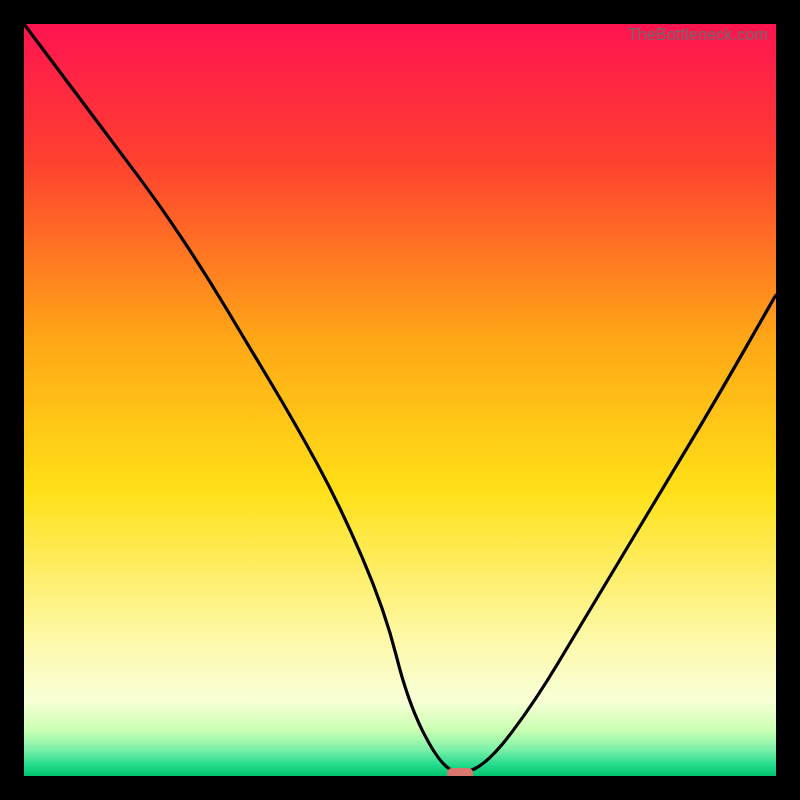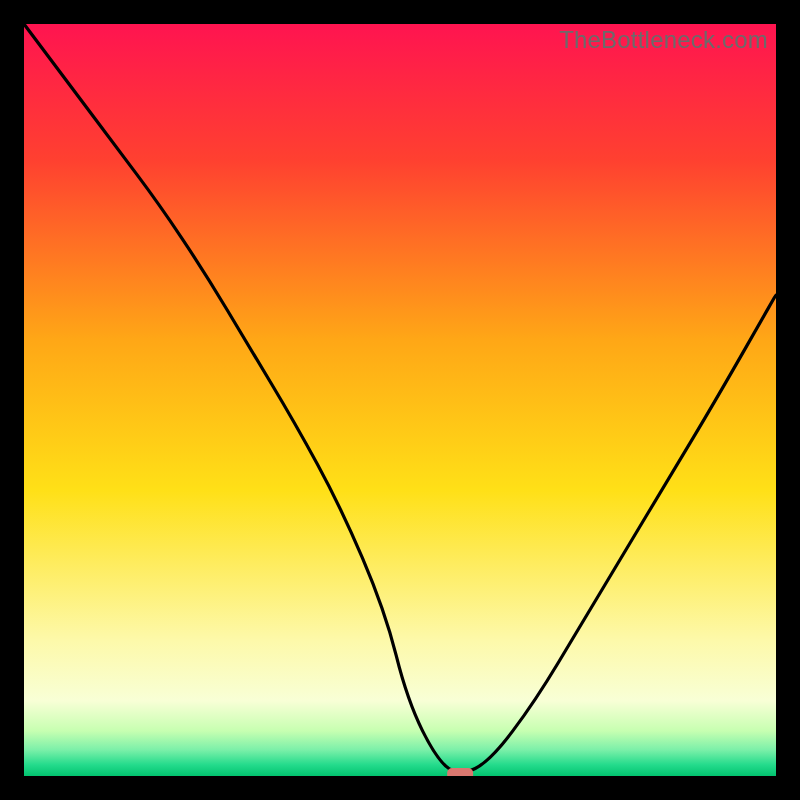--- a/index.html
+++ b/index.html
@@ -24,21 +24,21 @@
     left: 0;
     top: 0;
     width: 752px;
     height: 752px;
   }
   .watermark {
     position: absolute;
     top: 2px;
     right: 8px;
     color: #6b6b6b;
-    font-size: 24px;
+    font-size: 16px;
     font-weight: 500;
     letter-spacing: 0.2px;
     user-select: none;
   }
   svg { display: block; }
 </style>
 </head>
 <body>
 
 <div class="frame">

